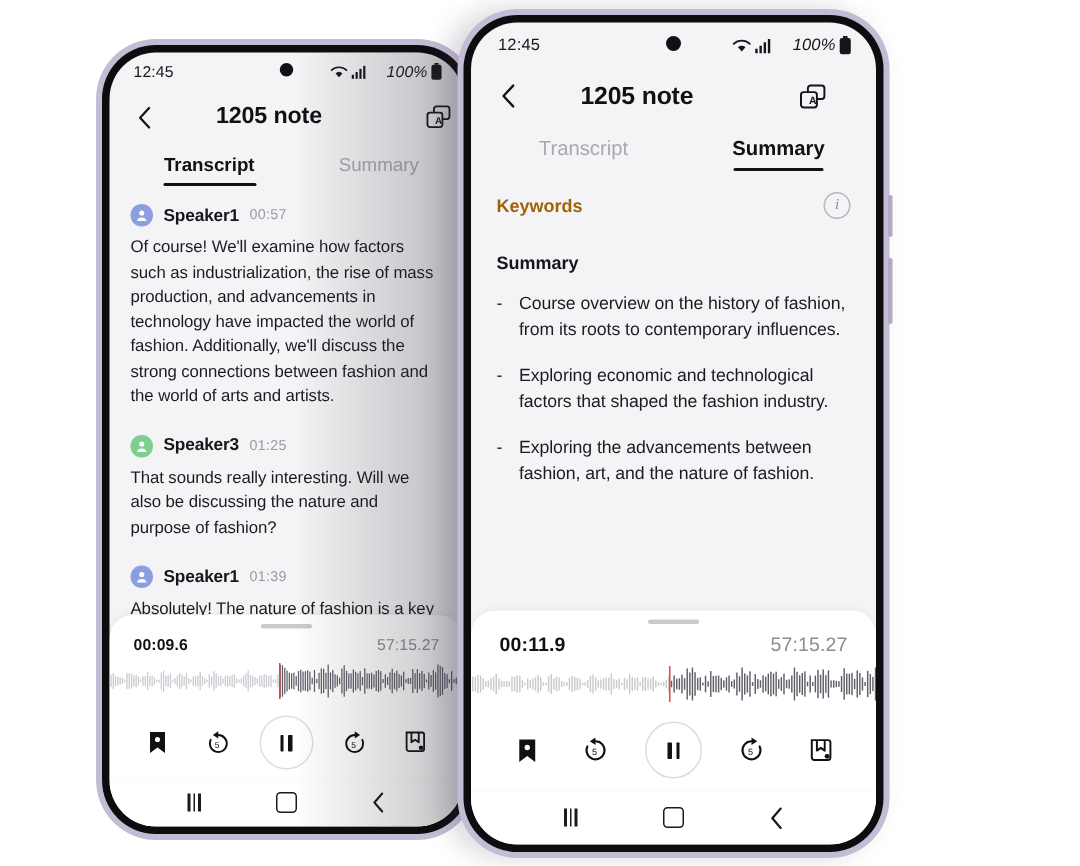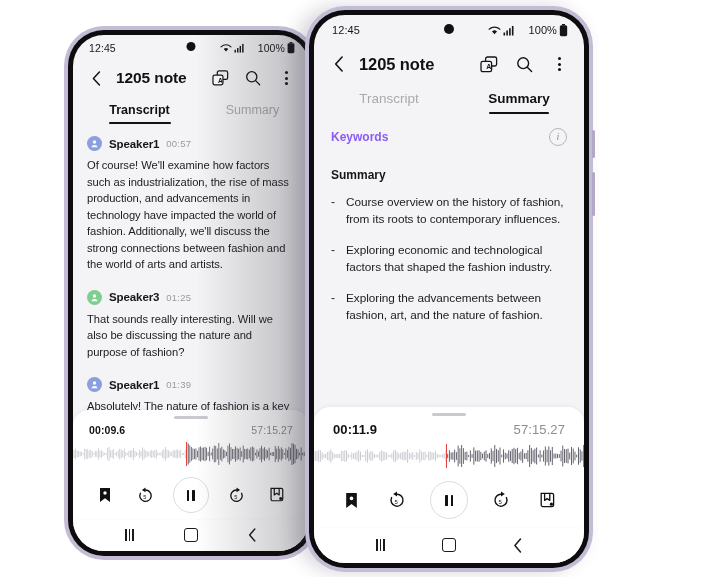--- a/index.html
+++ b/index.html
@@ -103,41 +103,42 @@
     font-size: 10.5px;
     color: #16161a;
     letter-spacing: .1px;
   }
   #phone-right .status-bar { height: 30px; font-size: 11px; padding: 0 16px 0 18px; }
   .status-right {
     display: flex;
     align-items: center;
     gap: 2px;
   }
-  .status-pct { font-size: 10.5px; margin-left: 11px; }
+  .status-pct { font-size: 10.5px; margin-left: 11px; font-style: italic; }
   #phone-right .status-pct { font-size: 11px; }
   .camera {
     position: absolute;
     left: 50%;
     transform: translateX(-50%);
     top: 7px;
     width: 9px;
     height: 9px;
     border-radius: 50%;
     background: #111115;
   }
   #phone-right .camera { width: 10px; height: 10px; top: 9px; }
 
   
   .app-bar {
     flex: 0 0 auto;
     display: flex;
     align-items: center;
     padding: 6px 12px 8px 12px;
     box-sizing: border-box;
+    gap: 28px;
   }
   #phone-right .app-bar { padding: 8px 14px 10px 14px; }
   .back-chevron {
     width: 22px; height: 22px;
     display: flex; align-items: center; justify-content: center;
     flex: 0 0 auto;
   }
   .note-title {
     font-size: 15.5px;
     font-weight: 700;
@@ -232,21 +233,21 @@
   
   .kw-row {
     display: flex;
     align-items: center;
     justify-content: space-between;
     margin-bottom: 22px;
   }
   .kw-label {
     font-size: 12px;
     font-weight: 700;
-    color: #8b5cf6;
+    color: #a16207;
   }
   .info-icon {
     width: 16px; height: 16px;
     border-radius: 50%;
     border: 1px solid #b6b6bb;
     display: flex; align-items: center; justify-content: center;
     font-size: 10px;
     color: #8d8d93;
     font-family: "Liberation Serif", serif;
     font-style: italic;

